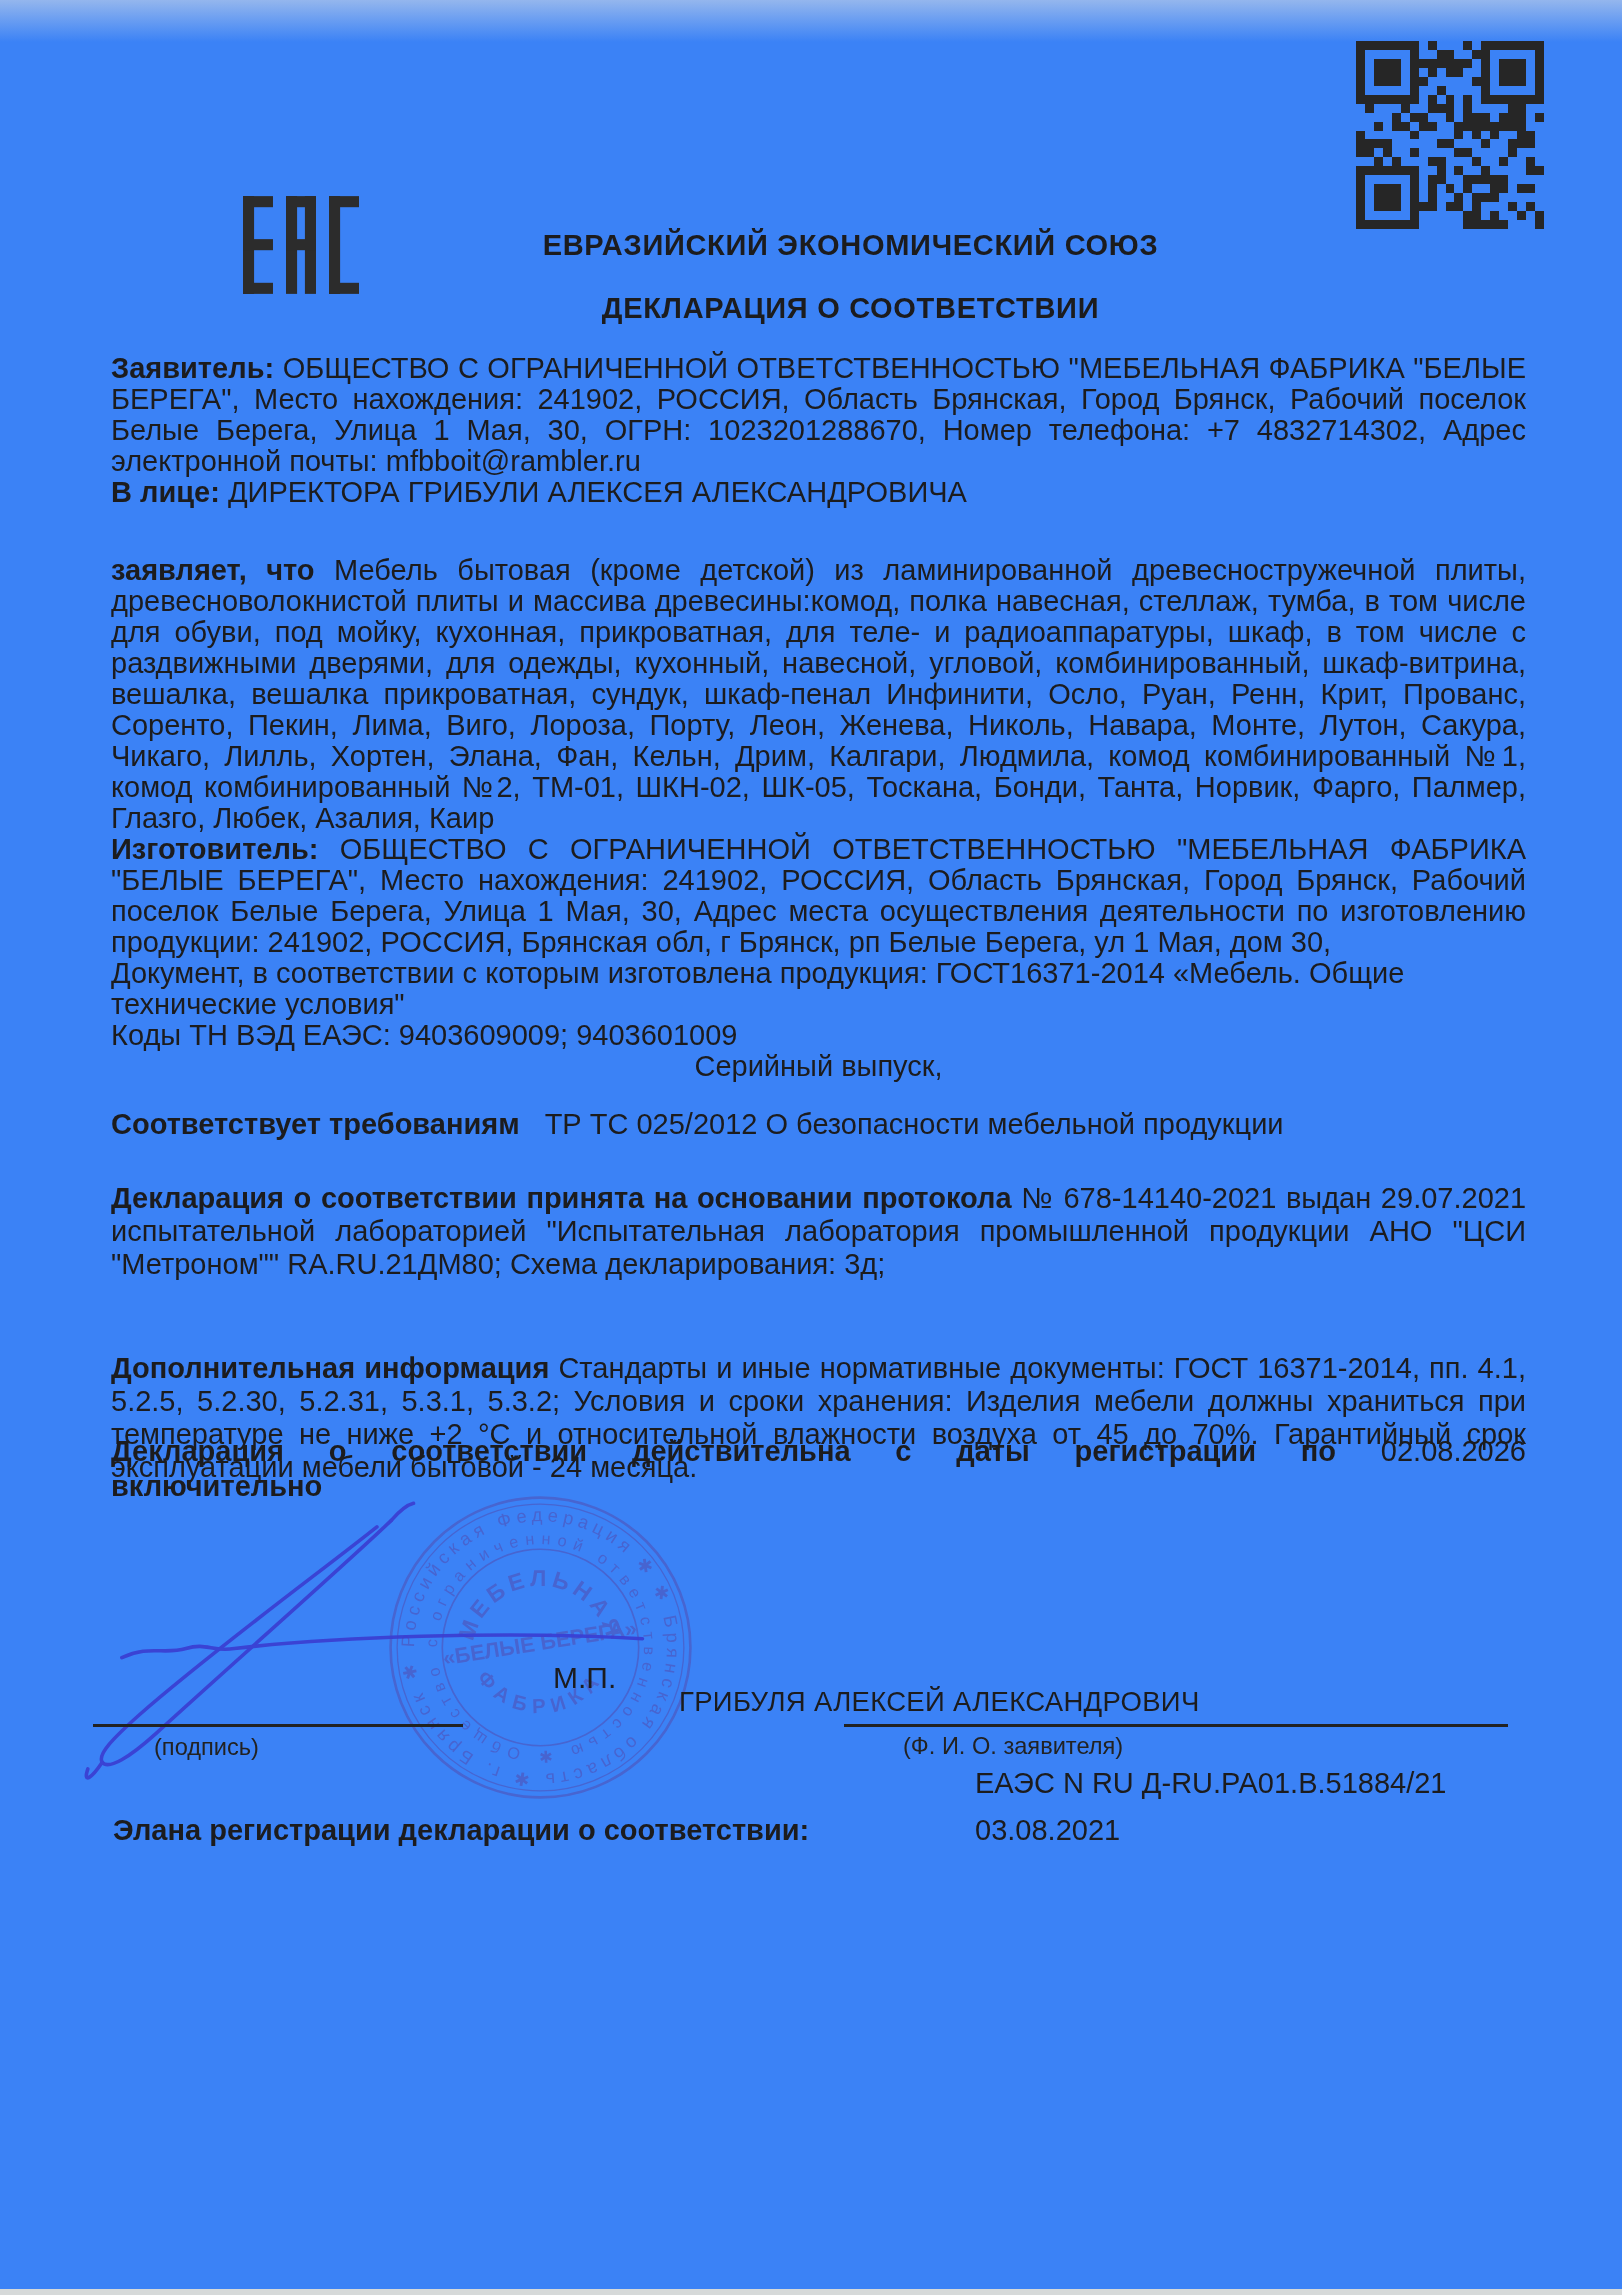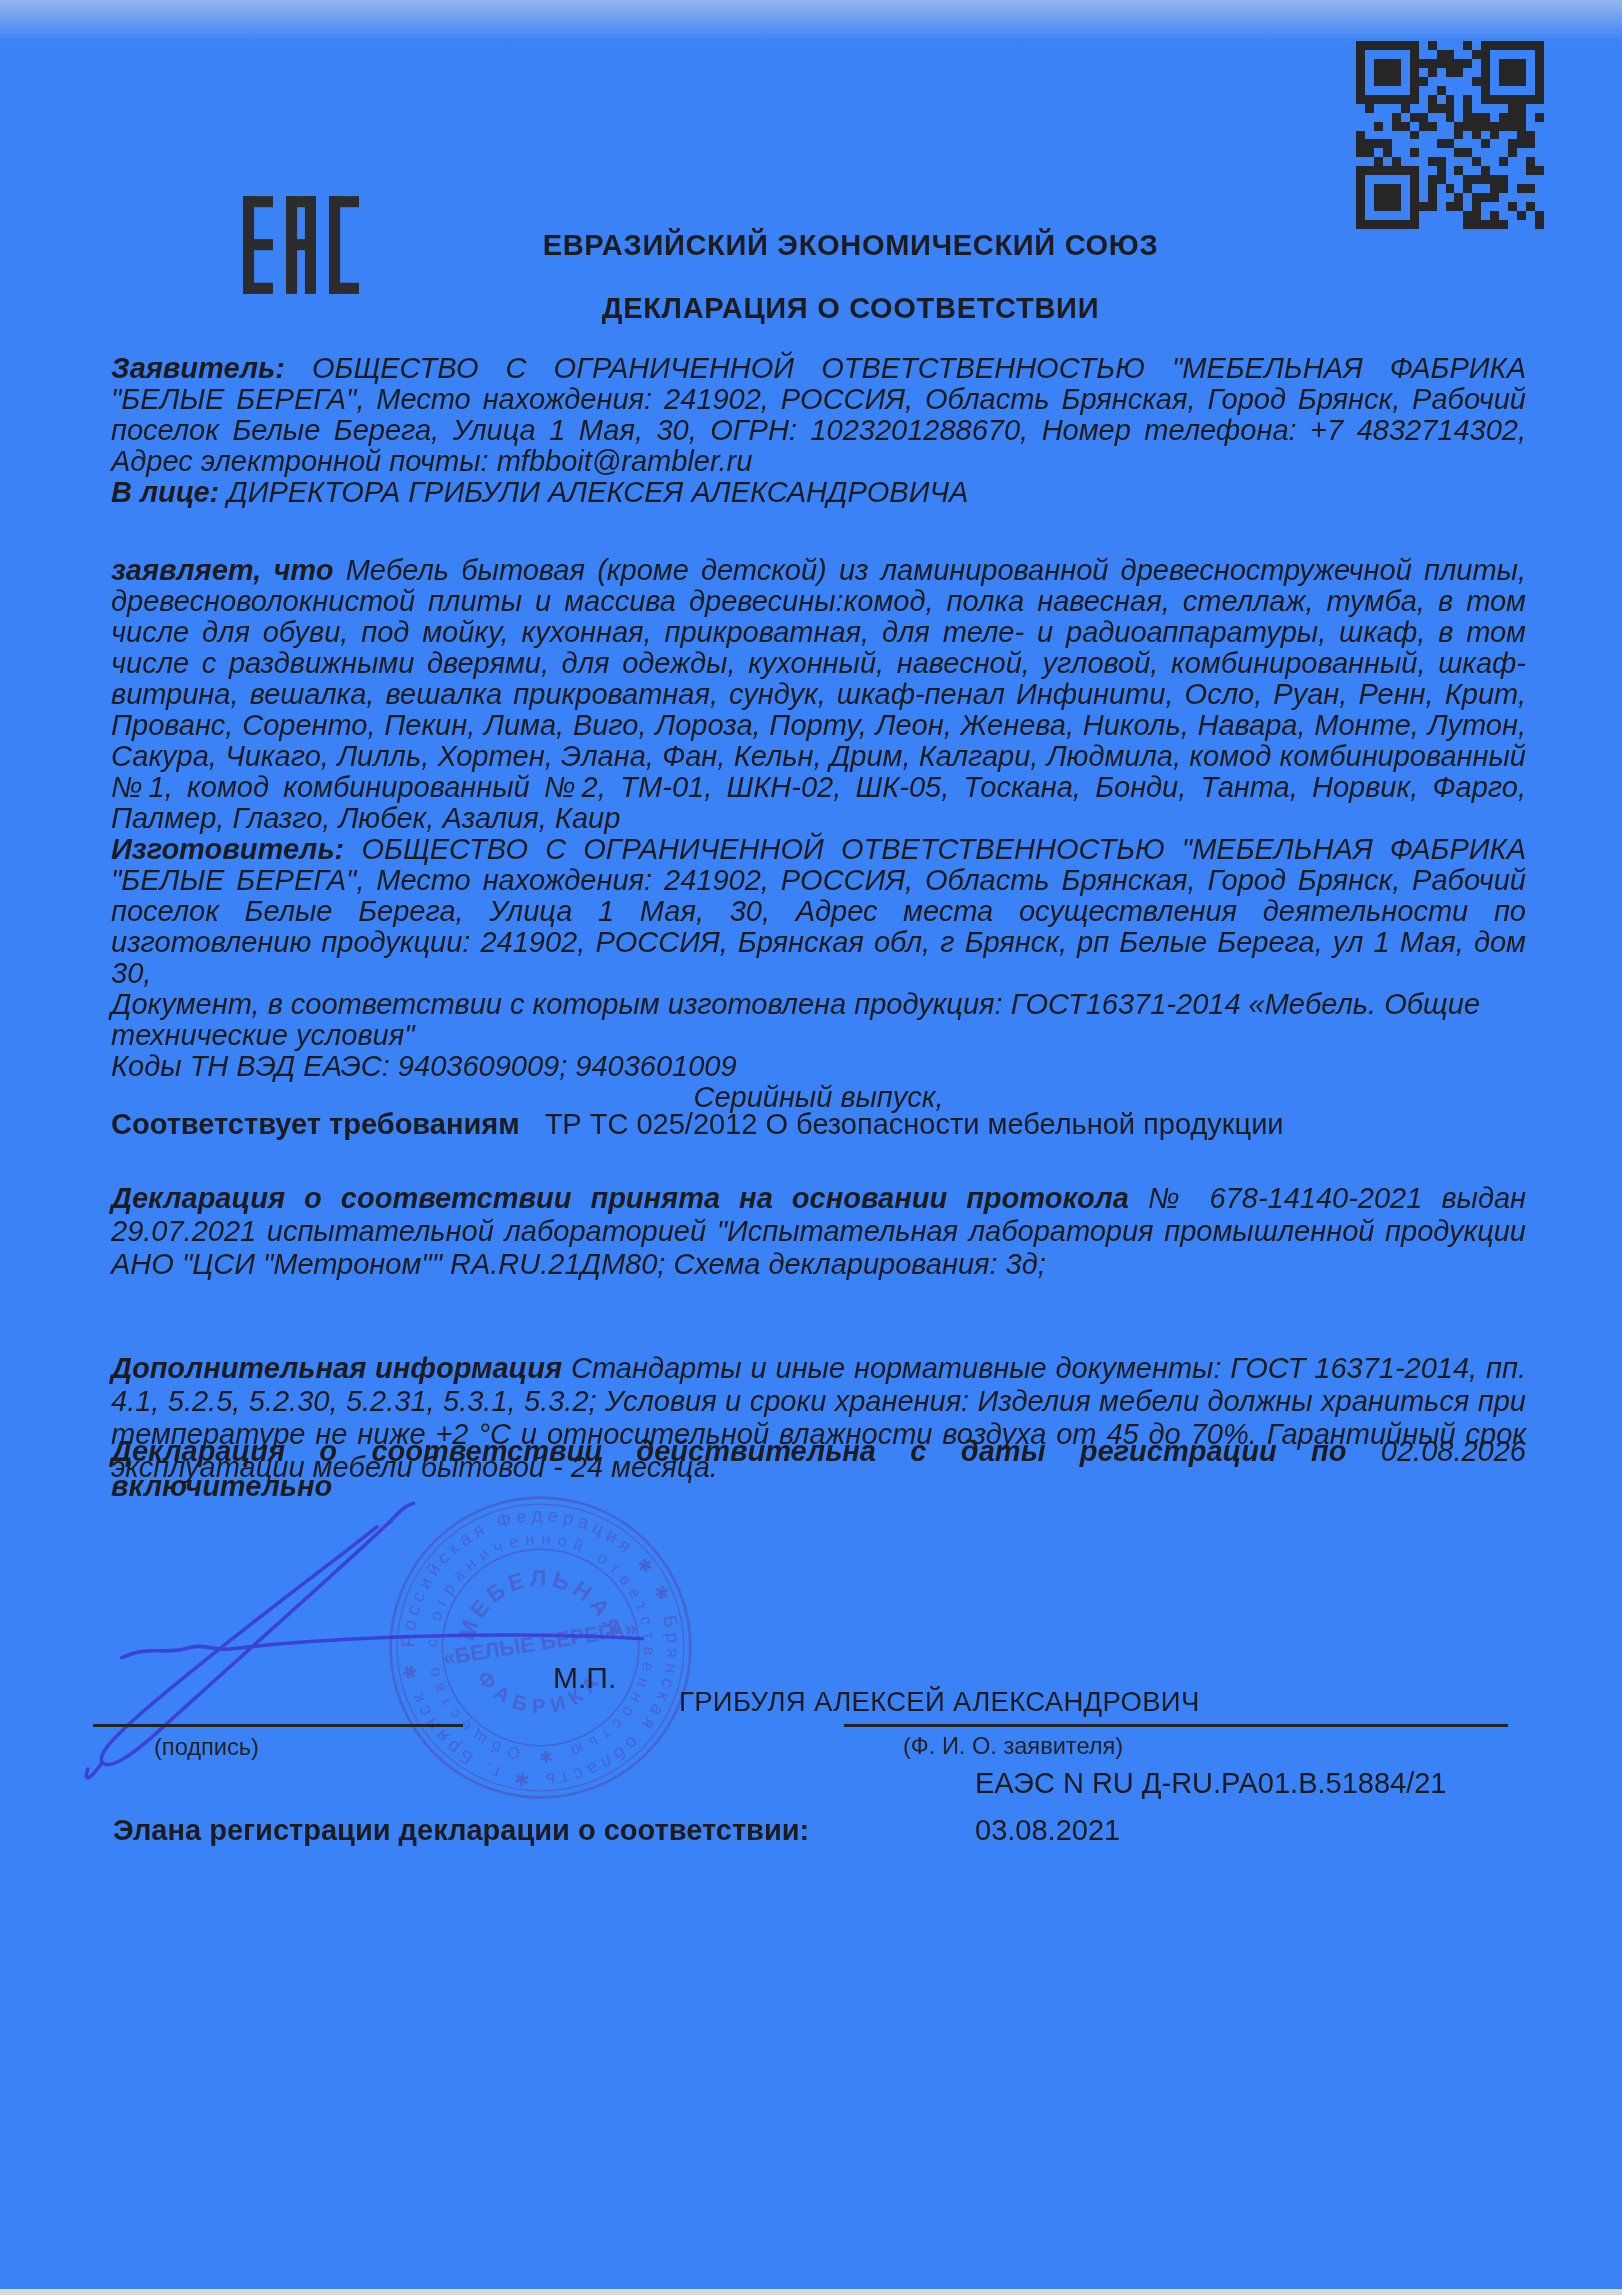--- a/index.html
+++ b/index.html
@@ -22,21 +22,21 @@
   }
   .abs{position:absolute;}
   
   .eac-logo{left:243px;top:196px;width:116px;height:98px;}
   .qr{left:1356px;top:41px;width:188px;height:188px;shape-rendering:crispEdges;}
   .titles{left:196px;width:1309px;text-align:center;}
   .title1{top:229px;font-size:29px;font-weight:700;letter-spacing:0.7px;}
   .title2{top:292px;font-size:29px;font-weight:700;letter-spacing:0.7px;}
   
   .flow{left:111px;width:1415px;font-size:29px;line-height:31px;text-align:justify;}
-  .flow p{margin:0;font-style:italic;}
+  .flow p{margin:0;}
   b{font-weight:700;}
   .block-a{top:353px;}
   .block-b{top:555px;}
   .line-complies{left:111px;top:1108px;width:1415px;font-size:29px;}
   .gap-inline{display:inline-block;width:25px;}
   .block-d{top:1182px;line-height:33px;}
   .block-e{top:1352px;line-height:33px;}
   .block-f{top:1434px;line-height:35px;}
   .justify-last{text-align:justify;text-align-last:justify;}
   

